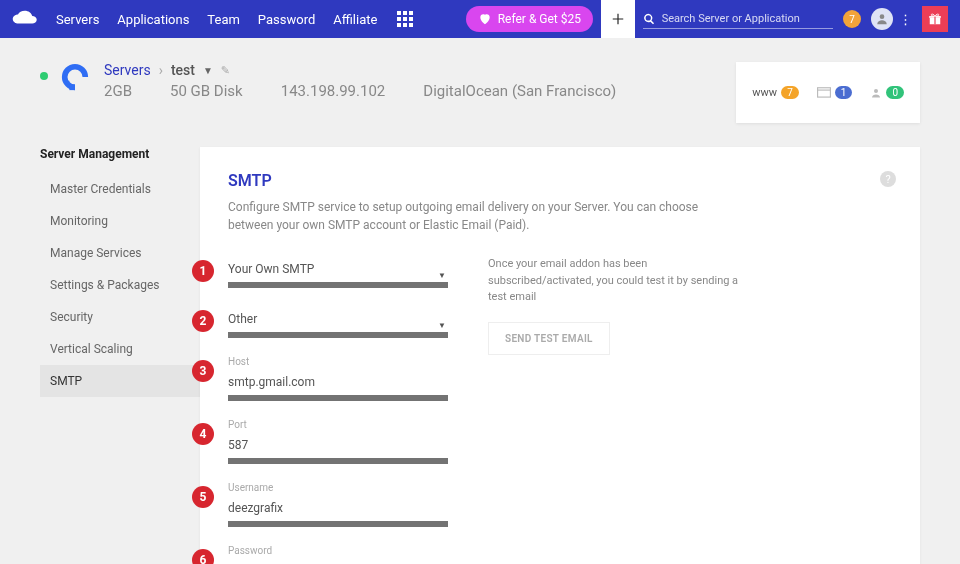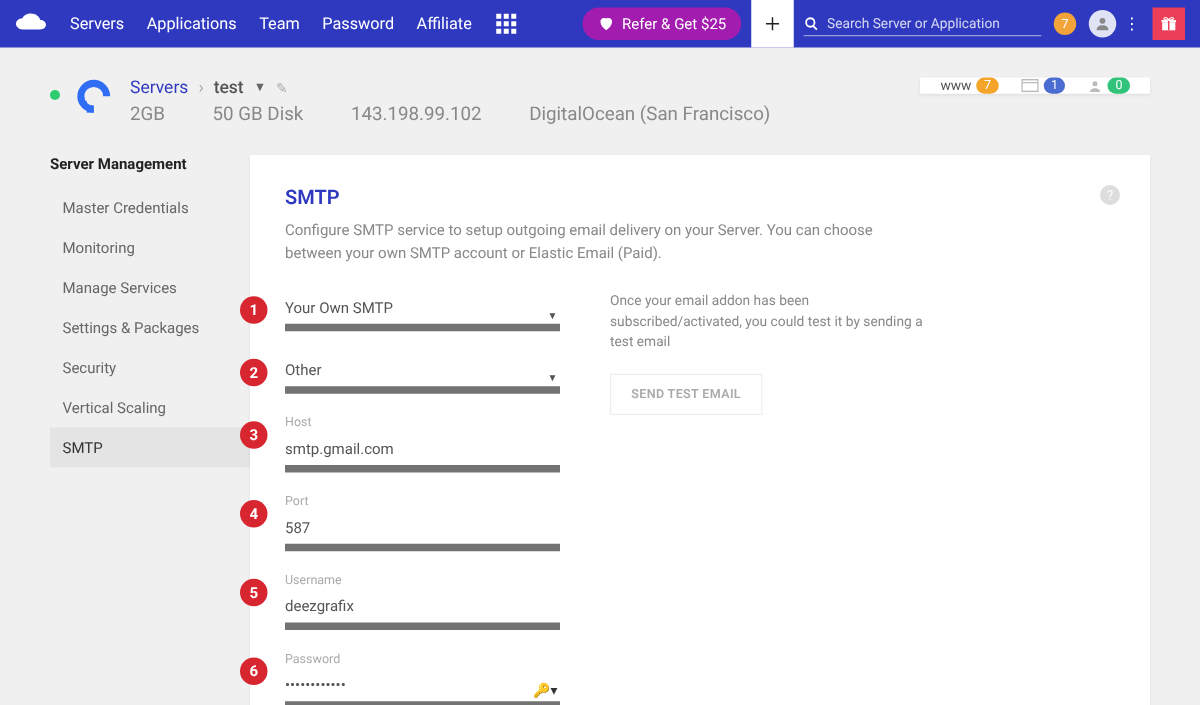--- a/index.html
+++ b/index.html
@@ -5,21 +5,21 @@
 *{margin:0;padding:0;box-sizing:border-box;font-family:-apple-system,BlinkMacSystemFont,"Segoe UI",Roboto,sans-serif}
 body{background:#f0f0f0;font-size:13px;color:#333}
 .topnav{background:#2f39bf;height:38px;display:flex;align-items:center;padding:0 12px;color:#fff}
 .logo{width:30px;height:22px;margin-right:14px;display:flex;align-items:center}
 .logo svg{fill:#fff}
 .navlinks{display:flex;gap:18px}
 .navlinks a{color:#fff;text-decoration:none;font-size:13px}
 .apps-icon{margin-left:20px;display:grid;grid-template-columns:repeat(3,4px);grid-template-rows:repeat(3,4px);gap:2px}
 .apps-icon span{background:#fff;width:4px;height:4px}
 .spacer{flex:1}
-.refer{background:#a21caf;padding:6px 12px;border-radius:16px;display:flex;align-items:center;gap:6px;font-size:12px}
+.refer{background:#d946ef;padding:6px 12px;border-radius:16px;display:flex;align-items:center;gap:6px;font-size:12px}
 .refer-heart{width:14px;height:14px}
 .plus-box{background:#fff;width:34px;height:38px;display:flex;align-items:center;justify-content:center;margin:0 0 0 8px}
 .plus-box svg{width:14px;height:14px}
 .search-area{display:flex;align-items:center;margin-left:8px;border-bottom:1px solid rgba(255,255,255,.5);padding:2px 0;width:190px}
 .search-area input{background:transparent;border:none;color:#fff;font-size:11px;width:100%;outline:none}
 .search-area input::placeholder{color:rgba(255,255,255,.8)}
 .notif-badge{background:#f2a33a;color:#fff;border-radius:50%;width:18px;height:18px;display:flex;align-items:center;justify-content:center;font-size:10px;margin-left:10px}
 .avatar{width:22px;height:22px;border-radius:50%;background:#dfe3f5;margin-left:10px;display:flex;align-items:center;justify-content:center}
 .dots{margin:0 6px;color:#fff}
 .gift{background:#ec3e56;width:26px;height:26px;display:flex;align-items:center;justify-content:center;margin-left:4px}
@@ -27,21 +27,21 @@
 .server-header{display:flex;align-items:flex-start;margin-bottom:24px}
 .status-dot{width:8px;height:8px;border-radius:50%;background:#2ecc71;margin-top:10px;margin-right:12px}
 .do-logo{width:30px;height:30px;margin-right:14px}
 .server-info{flex:1}
 .breadcrumb{display:flex;align-items:center;gap:8px;font-size:14px}
 .breadcrumb a{color:#2f39bf;text-decoration:none}
 .breadcrumb .name{color:#555;font-weight:500}
 .caret{font-size:10px;color:#666}
 .edit-ico{color:#aaa;font-size:11px}
 .server-meta{display:flex;gap:38px;margin-top:4px;font-size:15px;color:#888}
-.header-badges{background:#fff;padding:0 16px;display:flex;gap:18px;align-items:center;box-shadow:0 1px 3px rgba(0,0,0,.08)}
+.header-badges{background:#fff;padding:24px 16px;display:flex;gap:18px;align-items:center;box-shadow:0 1px 3px rgba(0,0,0,.08)}
 .hb{display:flex;align-items:center;gap:4px;font-size:11px;color:#555}
 .pill{border-radius:10px;padding:1px 6px;font-size:10px;color:#fff}
 .pill.orange{background:#f4a429}
 .pill.blue{background:#4b6dd1}
 .pill.green{background:#31c37a}
 .main{display:flex;gap:0}
 .sidebar{width:160px}
 .sidebar h4{font-size:12px;font-weight:700;margin-bottom:12px;color:#222}
 .sidebar ul{list-style:none}
 .sidebar li{padding:9px 10px;font-size:12px;color:#666;cursor:pointer}

